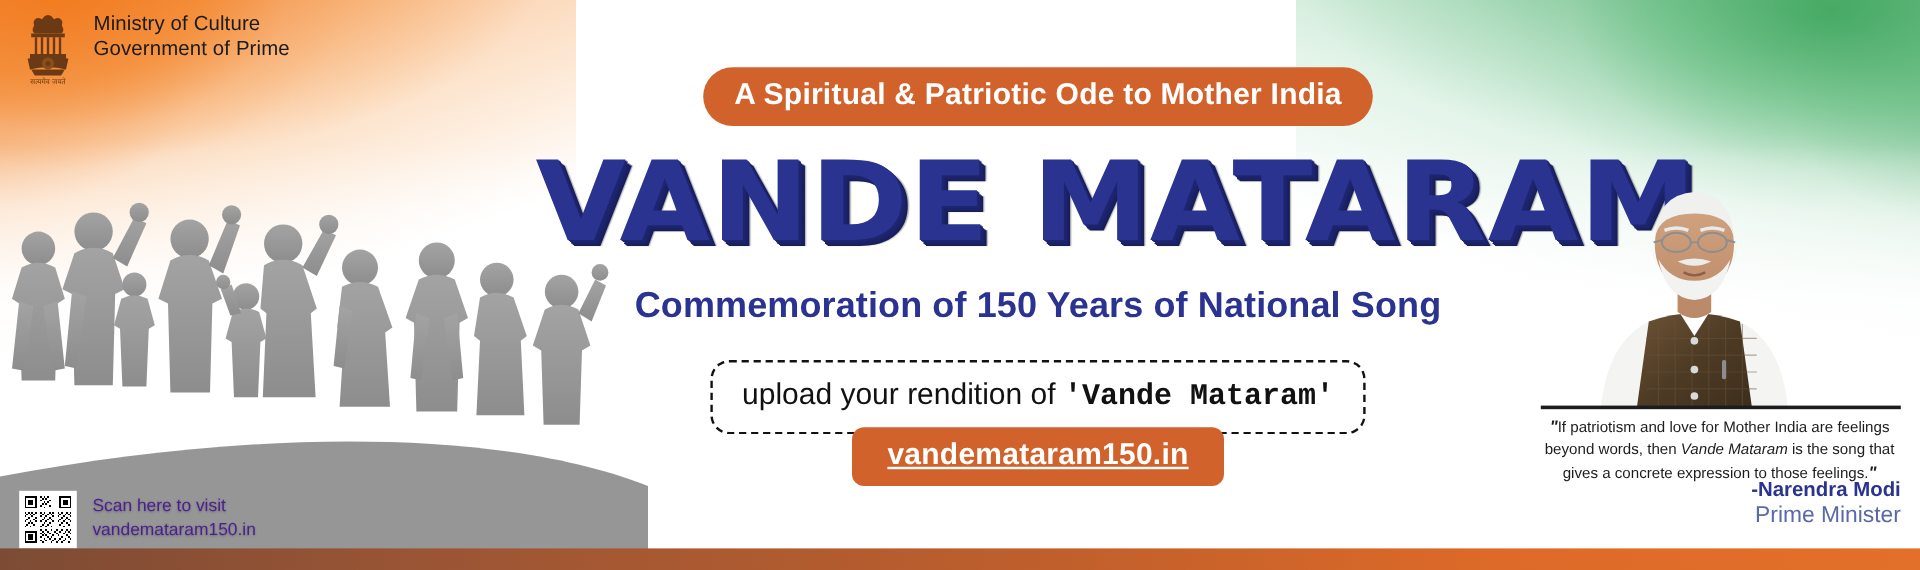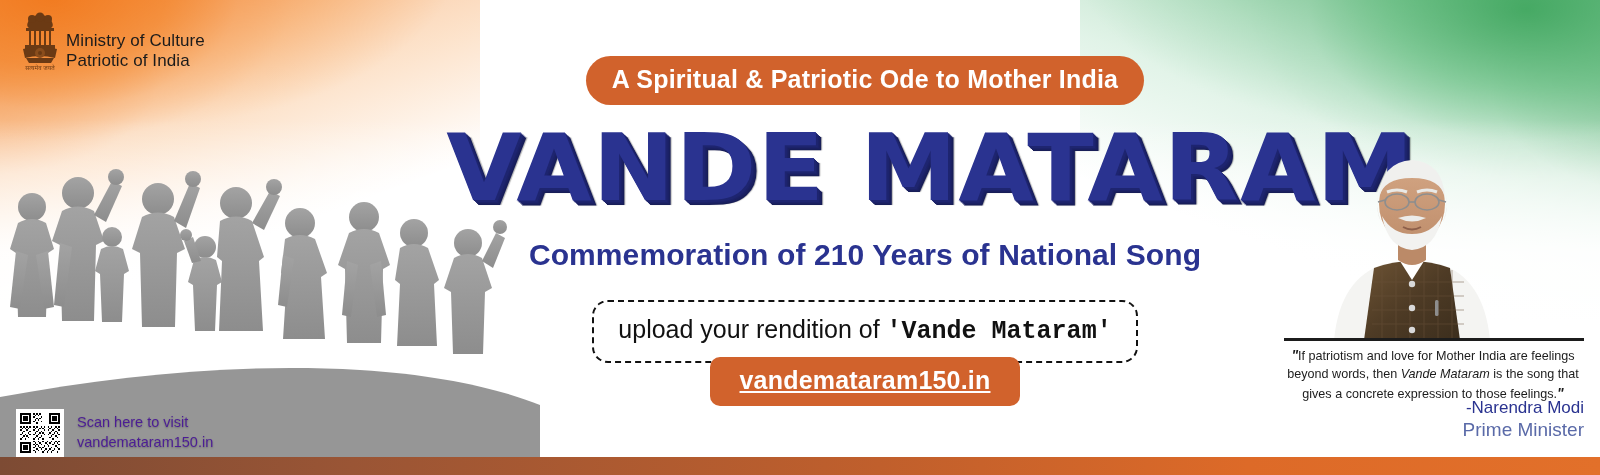--- a/index.html
+++ b/index.html
@@ -36,21 +36,21 @@
   .wash-green2{
     position:absolute;right:0;top:0;width:520px;height:320px;
     background:linear-gradient(200deg, rgba(60,163,92,.50) 0%, rgba(140,210,165,.26) 44%, rgba(255,255,255,0) 72%);
   }
   .wash-fade{
     position:absolute;left:0;right:0;top:120px;height:240px;
     background:linear-gradient(180deg, rgba(255,255,255,0) 0%, rgba(255,255,255,.92) 55%, #fff 100%);
   }
 
   
-  .ministry{position:absolute;left:14px;top:10px;display:flex;align-items:flex-end;}
+  .ministry{position:absolute;left:14px;top:10px;display:flex;align-items:flex-start;gap:12px;}
   .emblem{width:52px;height:62px;display:block;}
   .ministry-text{line-height:1.22;color:#1b1b1b;font-size:17px;letter-spacing:.1px;}
 
   
   .crowd{position:absolute;left:0;bottom:0;width:540px;height:310px;}
 
   
   .qr-block{position:absolute;left:16px;bottom:18px;display:flex;align-items:center;gap:13px;}
   .qr{width:48px;height:48px;background:#fff;padding:3px;box-sizing:border-box;display:block;}
   .qr-text{color:#4c1d95;font-size:14.5px;line-height:1.35;text-shadow:0 1px 2px rgba(0,0,0,.28);}
@@ -110,21 +110,21 @@
 
   .quote{
     position:absolute;right:16px;top:346px;width:302px;
     text-align:center;color:#1c1c1c;
     font-size:12.6px;line-height:1.42;
   }
   .quote i{font-style:italic;}
   .qmark{font-weight:bold;font-style:italic;font-size:14px;}
 
   .attrib{position:absolute;right:16px;top:398px;width:302px;text-align:right;}
-  .attrib-name{color:#2a3390;font-size:17px;font-weight:normal;}
+  .attrib-name{color:#2a3390;font-size:17px;font-weight:bold;}
   .attrib-role{color:#5a6aa8;font-size:19px;margin-top:1px;}
 
   
   .bottom-bar{
     position:absolute;left:0;bottom:0;width:1600px;height:18px;
     background:linear-gradient(90deg,#7d4b34 0%,#9a5535 22%,#c05f2c 55%,#dd6a28 78%,#e2702a 100%);
   }
 </style>
 </head>
 <body>
@@ -208,21 +208,21 @@
         <path d="M11 35 h30 v4 h-30 Z"></path>
         <path d="M9 39 q17 -5 34 0 l-2 9 q-15 -4 -30 0 Z"></path>
         <circle cx="26" cy="43" r="5" fill="#8a4d1c"></circle>
         <circle cx="26" cy="43" r="2" fill="#6b3a14"></circle>
         <path d="M12 48 h28 l-3 5 h-22 Z"></path>
       </g>
       <text x="26" y="60" font-size="6" text-anchor="middle" fill="#6b3a14" font-family="'DejaVu Sans',sans-serif">सत्यमेव जयते</text>
     </svg>
     <div class="ministry-text">
       <div>Ministry of Culture</div>
-      <div>Patriotic of India</div>
+      <div>Government of Prime</div>
     </div>
   </div>
 
   <div class="qr-block">
     <svg class="qr" viewBox="0 0 29 29" shape-rendering="crispEdges">
       <rect width="29" height="29" fill="#fff"></rect>
       <g fill="#000">
         <path d="M1 1h7v7h-7z"></path>
           <path d="M2 2h5v5h-5z" fill="#fff"></path>
           <path d="M3 3h3v3h-3z"></path>
@@ -241,21 +241,21 @@
     </svg>
     <div class="qr-text">
       <div>Scan here to visit</div>
       <div>vandemataram150.in</div>
     </div>
   </div>
 
   <div class="center">
     <div class="pill">A Spiritual &amp; Patriotic Ode to Mother India</div>
     <div class="title">VANDE MATARAM</div>
-    <div class="subtitle">Commemoration of 210 Years of National Song</div>
+    <div class="subtitle">Commemoration of 150 Years of National Song</div>
 
     <div class="cta-box">
       <div>
         <span>upload your rendition of </span><b>'Vande Mataram'</b>
       </div>
     </div>
 
     <div>
       <a class="url-btn" href="#">vandemataram150.in</a>
     </div>

